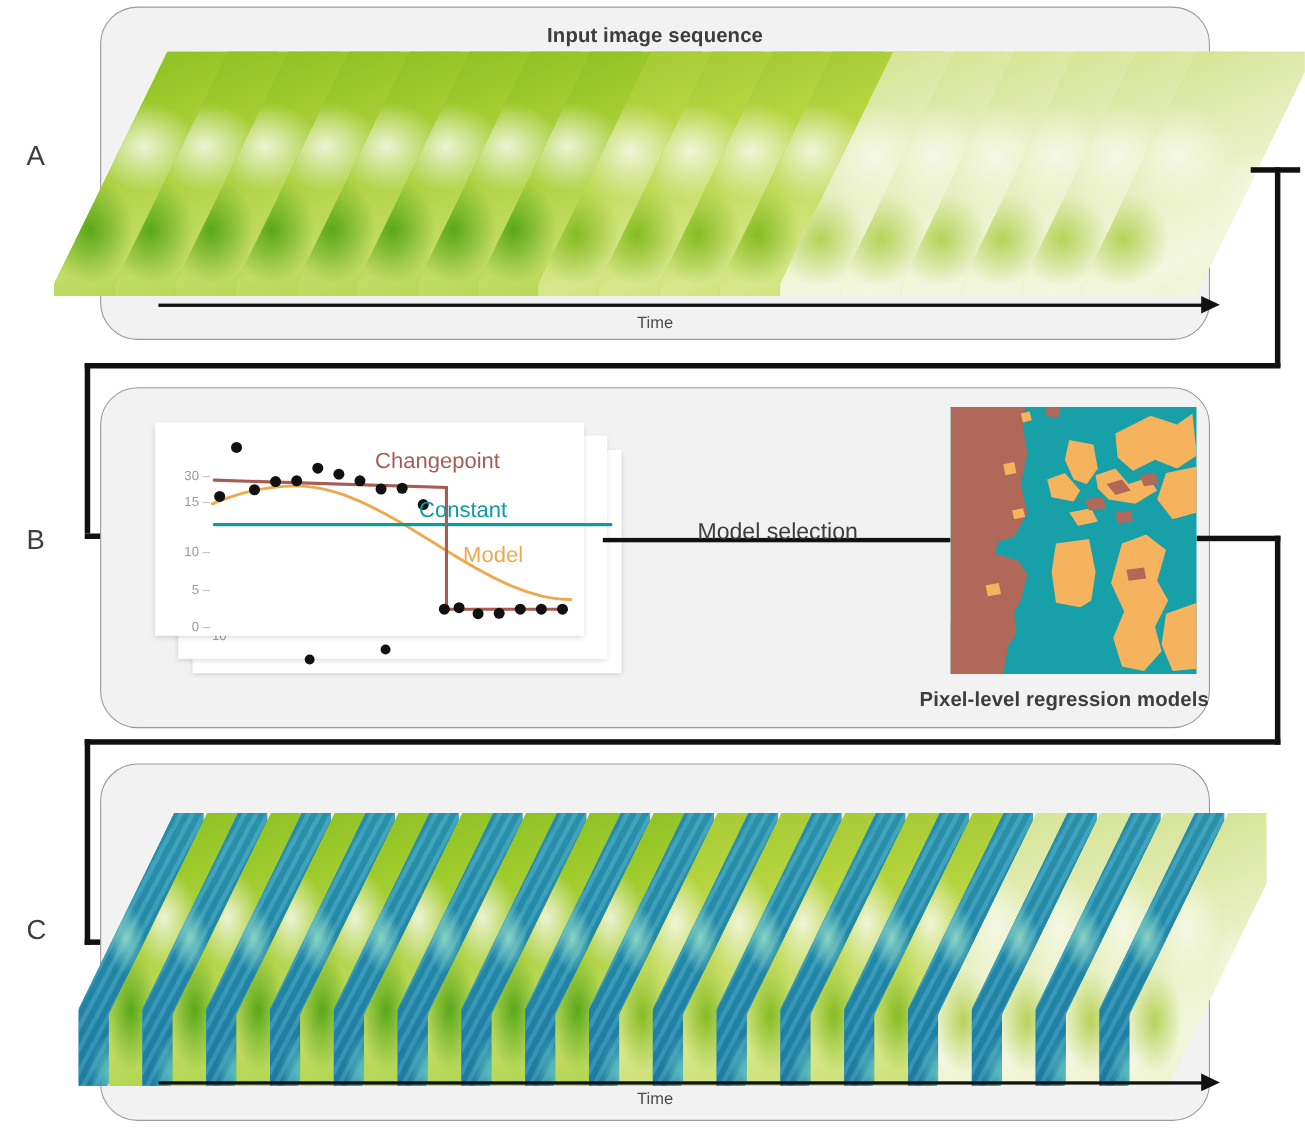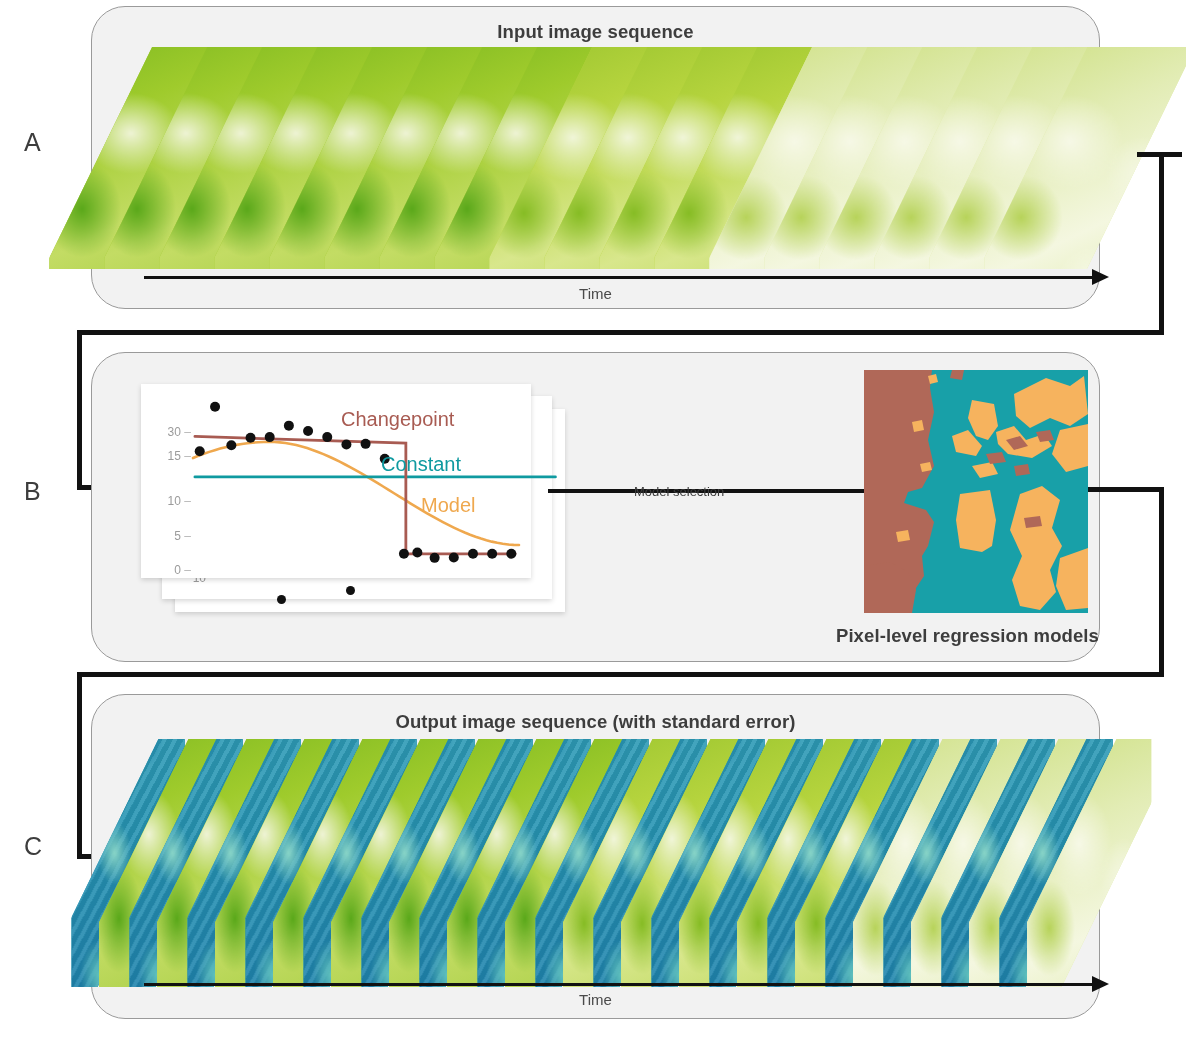--- a/index.html
+++ b/index.html
@@ -72,21 +72,21 @@
 
   
   .card{position:absolute;background:#ffffff;box-shadow:0 2px 5px rgba(0,0,0,.16);}
   .plot{position:absolute;background:#ffffff;}
   .ytick{position:absolute;font-size:12px;color:#9b9b9b;text-align:right;font-family:"Liberation Sans",sans-serif;}
   .ytick .dash{color:#b5b5b5;}
   .dot{position:absolute;width:9px;height:9px;border-radius:50%;background:#111;}
   .legend{position:absolute;font-size:20px;font-family:Liberation Sans, sans-serif;}
 
   .classmap{position:absolute;}
-  .model-sel{position:absolute;font-size:13px;color:#3d3d3d;margin-top:12px;}
+  .model-sel{position:absolute;font-size:21px;color:#3d3d3d;}
 </style>
 </head>
 <body>
 
 <div class="panel-label" style="left:24px;top:128px;">A</div>
 
 <div class="rounded-box" style="left:91px;top:6px;width:1009px;height:303px;">
   <div class="box-title" style="top:14px;">Input image  sequence</div>
 
   <div class="strip" style="left:0px;top:40px;width:1009px;height:222px;">
@@ -245,21 +245,20 @@
 <div class="arrow-line" style="left:1088px;top:487px;width:76px;height:5px;"></div>
 <div class="arrow-line" style="left:1159px;top:487px;width:5px;height:190px;"></div>
 <div class="arrow-line" style="left:77px;top:672px;width:1087px;height:5px;"></div>
 <div class="arrow-line" style="left:77px;top:672px;width:5px;height:187px;"></div>
 <div class="arrow-line" style="left:77px;top:854px;width:32px;height:5px;"></div>
 <div style="position:absolute;left:104px;top:847px;width:0;height:0;border-left:18px solid #111;border-top:9px solid transparent;border-bottom:9px solid transparent;"></div>
 
 <div class="panel-label" style="left:24px;top:832px;">C</div>
 
 <div class="rounded-box" style="left:91px;top:694px;width:1009px;height:325px;">
-  <div class="box-title" style="top:16px;">Output image sequence (with standard error)</div>
 
   <div class="strip" style="left:0px;top:44px;width:1009px;height:248px;">
       <div class="frame" style="left: 6px; width: 60px; height: 248px;">
         <div class="tex blue"></div>
       </div>
       <div class="frame" style="left: 36px; width: 66px; height: 248px;">
         <div class="tex green"></div>
       </div>
       <div class="frame" style="left: 64px; width: 60px; height: 248px;">
         <div class="tex blue"></div>

